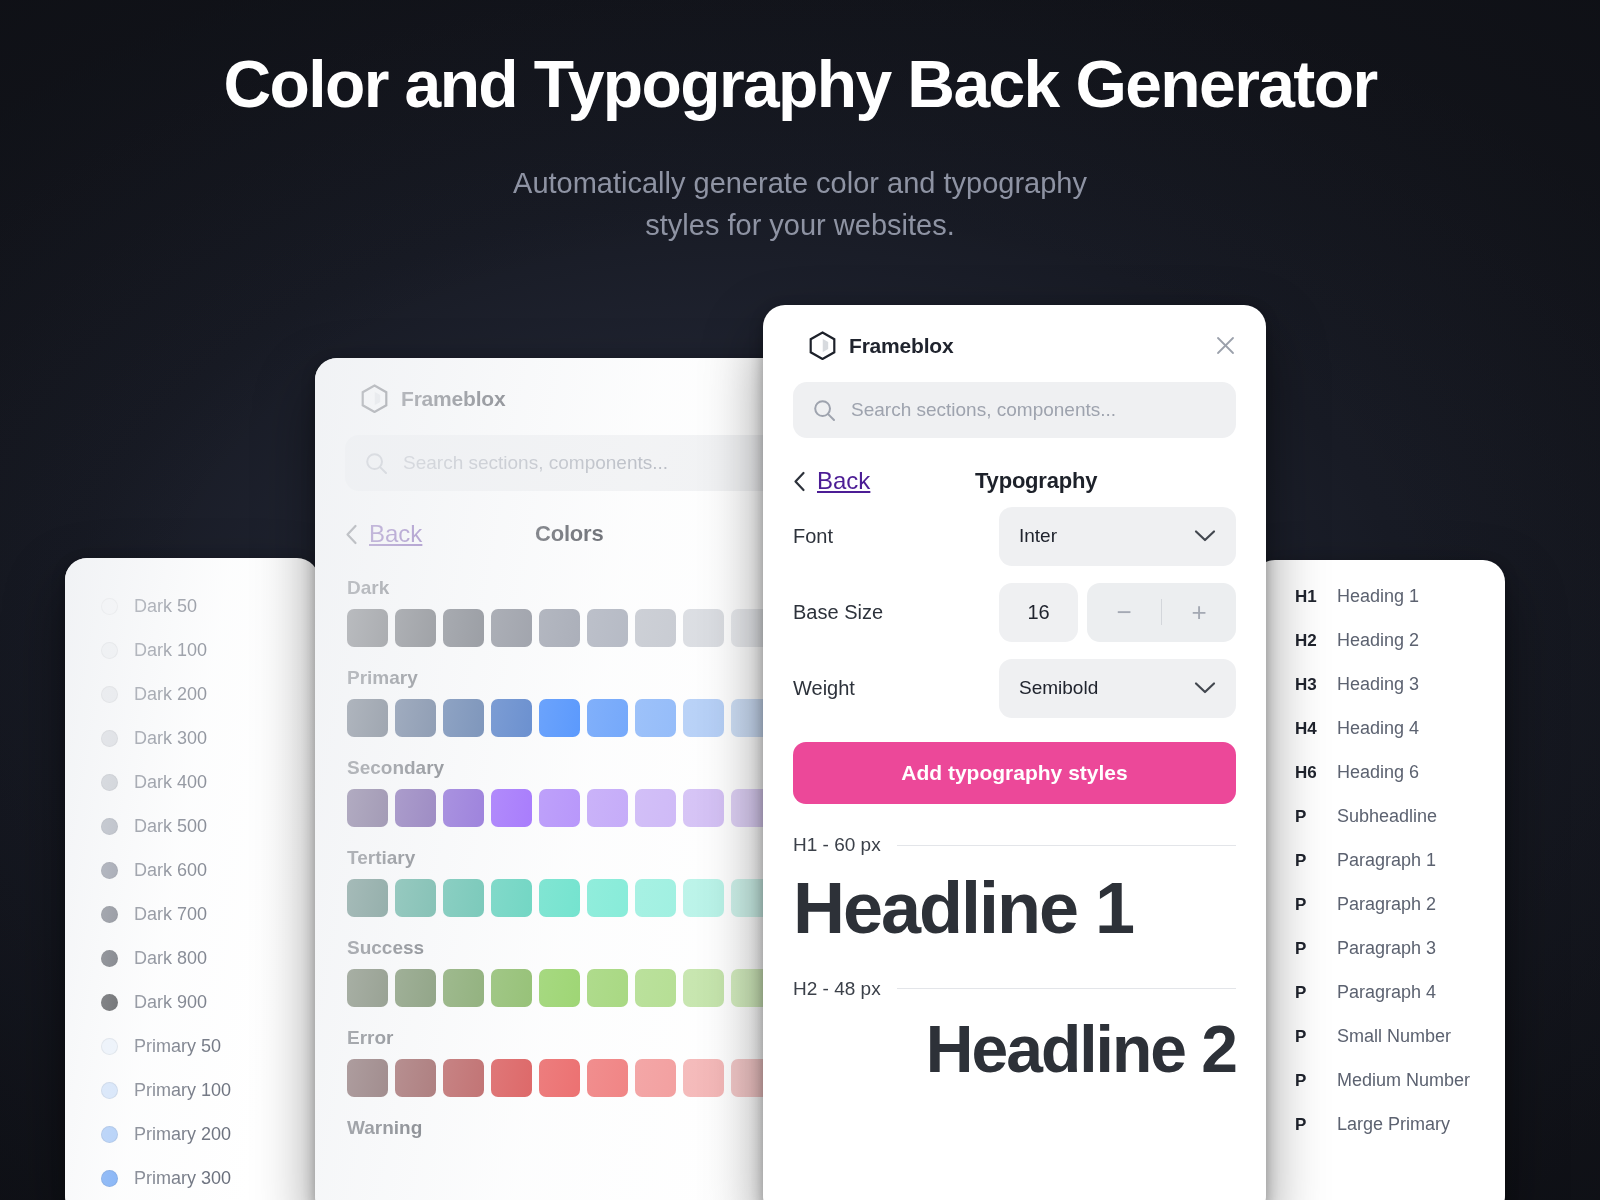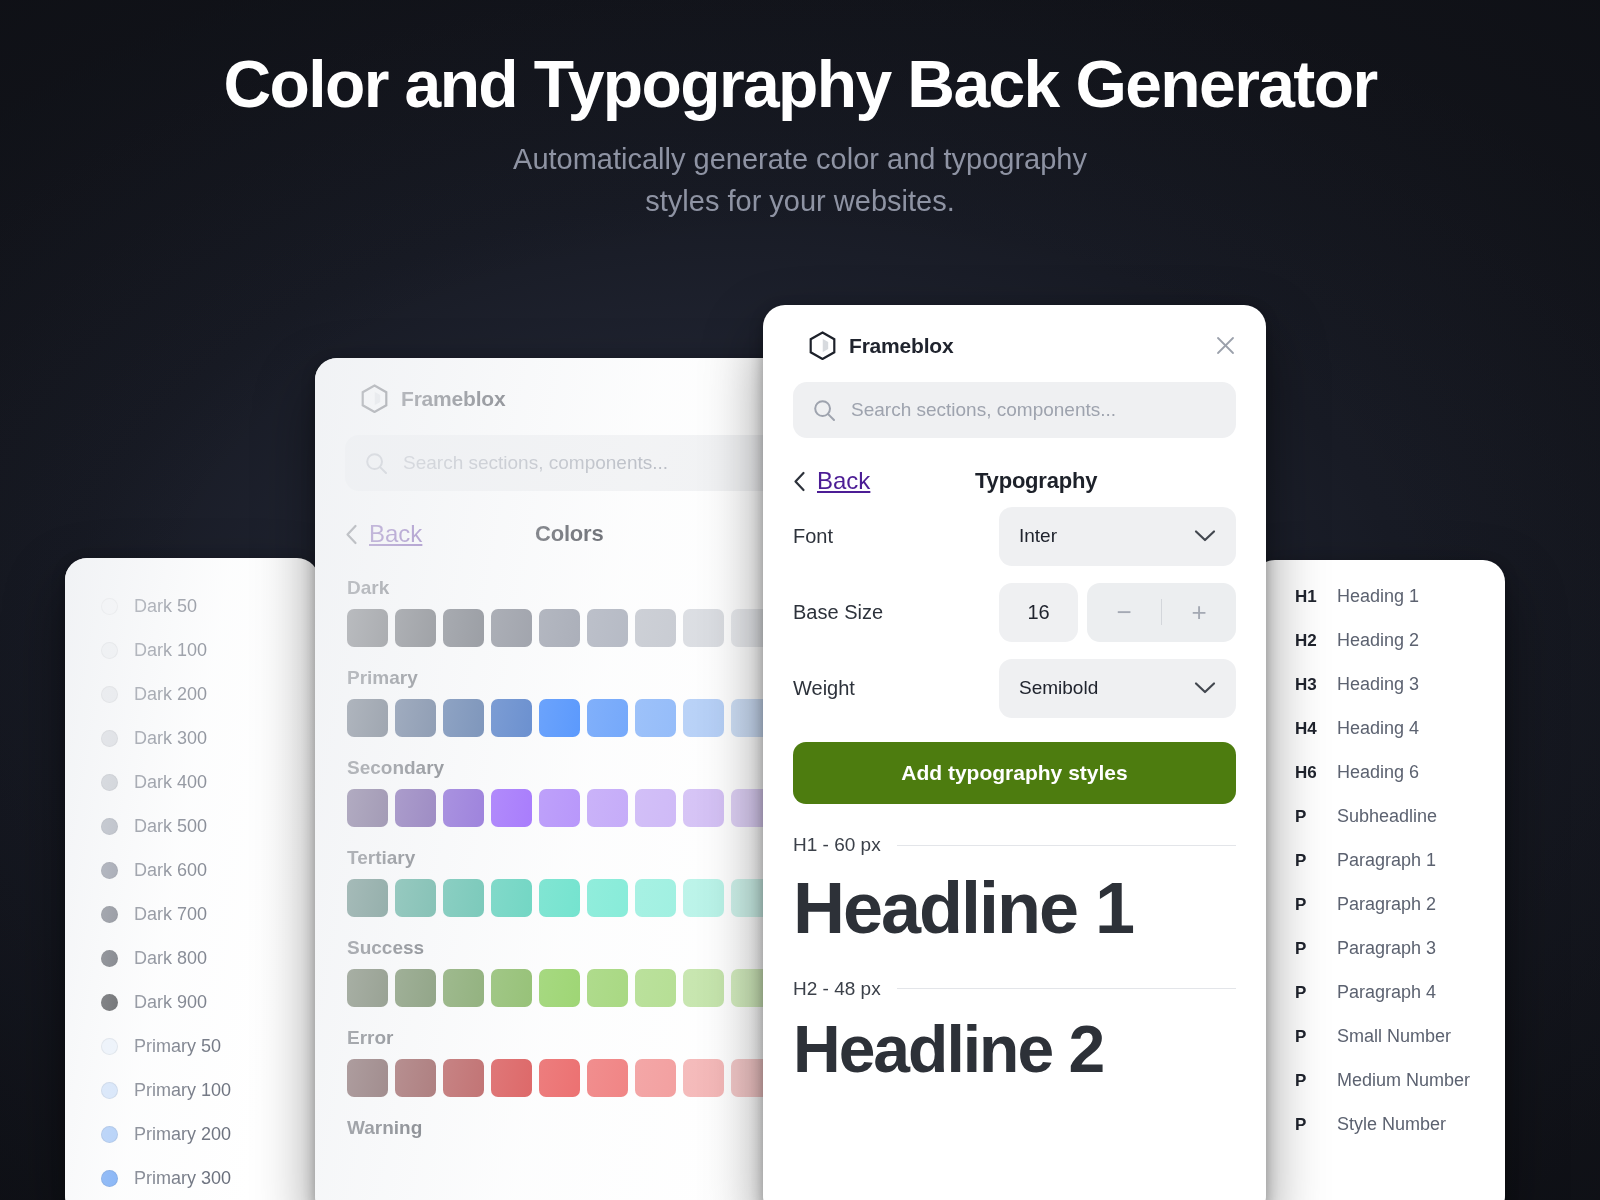--- a/index.html
+++ b/index.html
@@ -37,21 +37,21 @@
     padding-top: 48px;
   }
   .hero-title {
     color: #ffffff;
     font-size: 66px;
     font-weight: 700;
     letter-spacing: -1.6px;
     line-height: 1.12;
   }
   .hero-sub {
-    margin-top: 16px;
+    margin-top: 40px;
     color: #8e93a3;
     font-size: 29px;
     font-weight: 400;
     line-height: 1.45;
   }
 
   
   .card {
     position: absolute;
     background: #ffffff;
@@ -248,21 +248,21 @@
     cursor: pointer;
   }
   .step-sep {
     width: 1px; height: 26px;
     background: #d3d6db;
   }
 
   .cta {
     margin: 16px 30px 0 30px;
     height: 62px;
-    background: #4d7c0f;
+    background: #ec4899;
     border-radius: 13px;
     display: flex;
     align-items: center;
     justify-content: center;
     color: #fff;
     font-size: 21px;
     font-weight: 700;
     cursor: pointer;
     border: none;
     width: calc(100% - 60px);
@@ -287,21 +287,21 @@
     background: #e3e5e9;
   }
   .preview-sample {
     margin-top: 14px;
     color: #2d3138;
     font-weight: 700;
     letter-spacing: -2px;
     white-space: nowrap;
   }
   .sample-h1 { font-size: 72px; line-height: 1.08; }
-  .sample-h2 { font-size: 66px; line-height: 1.08; }
+  .sample-h2 { font-size: 66px; line-height: 1.08; text-align: right; }
 
   
   .card-typolist {
     left: 1253px;
     top: 560px;
     width: 252px;
     height: 658px;
     z-index: 3;
   }
   .typolist { padding: 26px 0 0 0; }
@@ -685,16 +685,16 @@
       <div class="typolist-row">
         <span class="typolist-tag">P</span>
         <span class="typolist-name">Small Number</span>
       </div>
       <div class="typolist-row">
         <span class="typolist-tag">P</span>
         <span class="typolist-name">Medium Number</span>
       </div>
       <div class="typolist-row">
         <span class="typolist-tag">P</span>
-        <span class="typolist-name">Style Number</span>
+        <span class="typolist-name">Large Primary</span>
       </div>
     </div>
 </div>
 
 </body></html>

